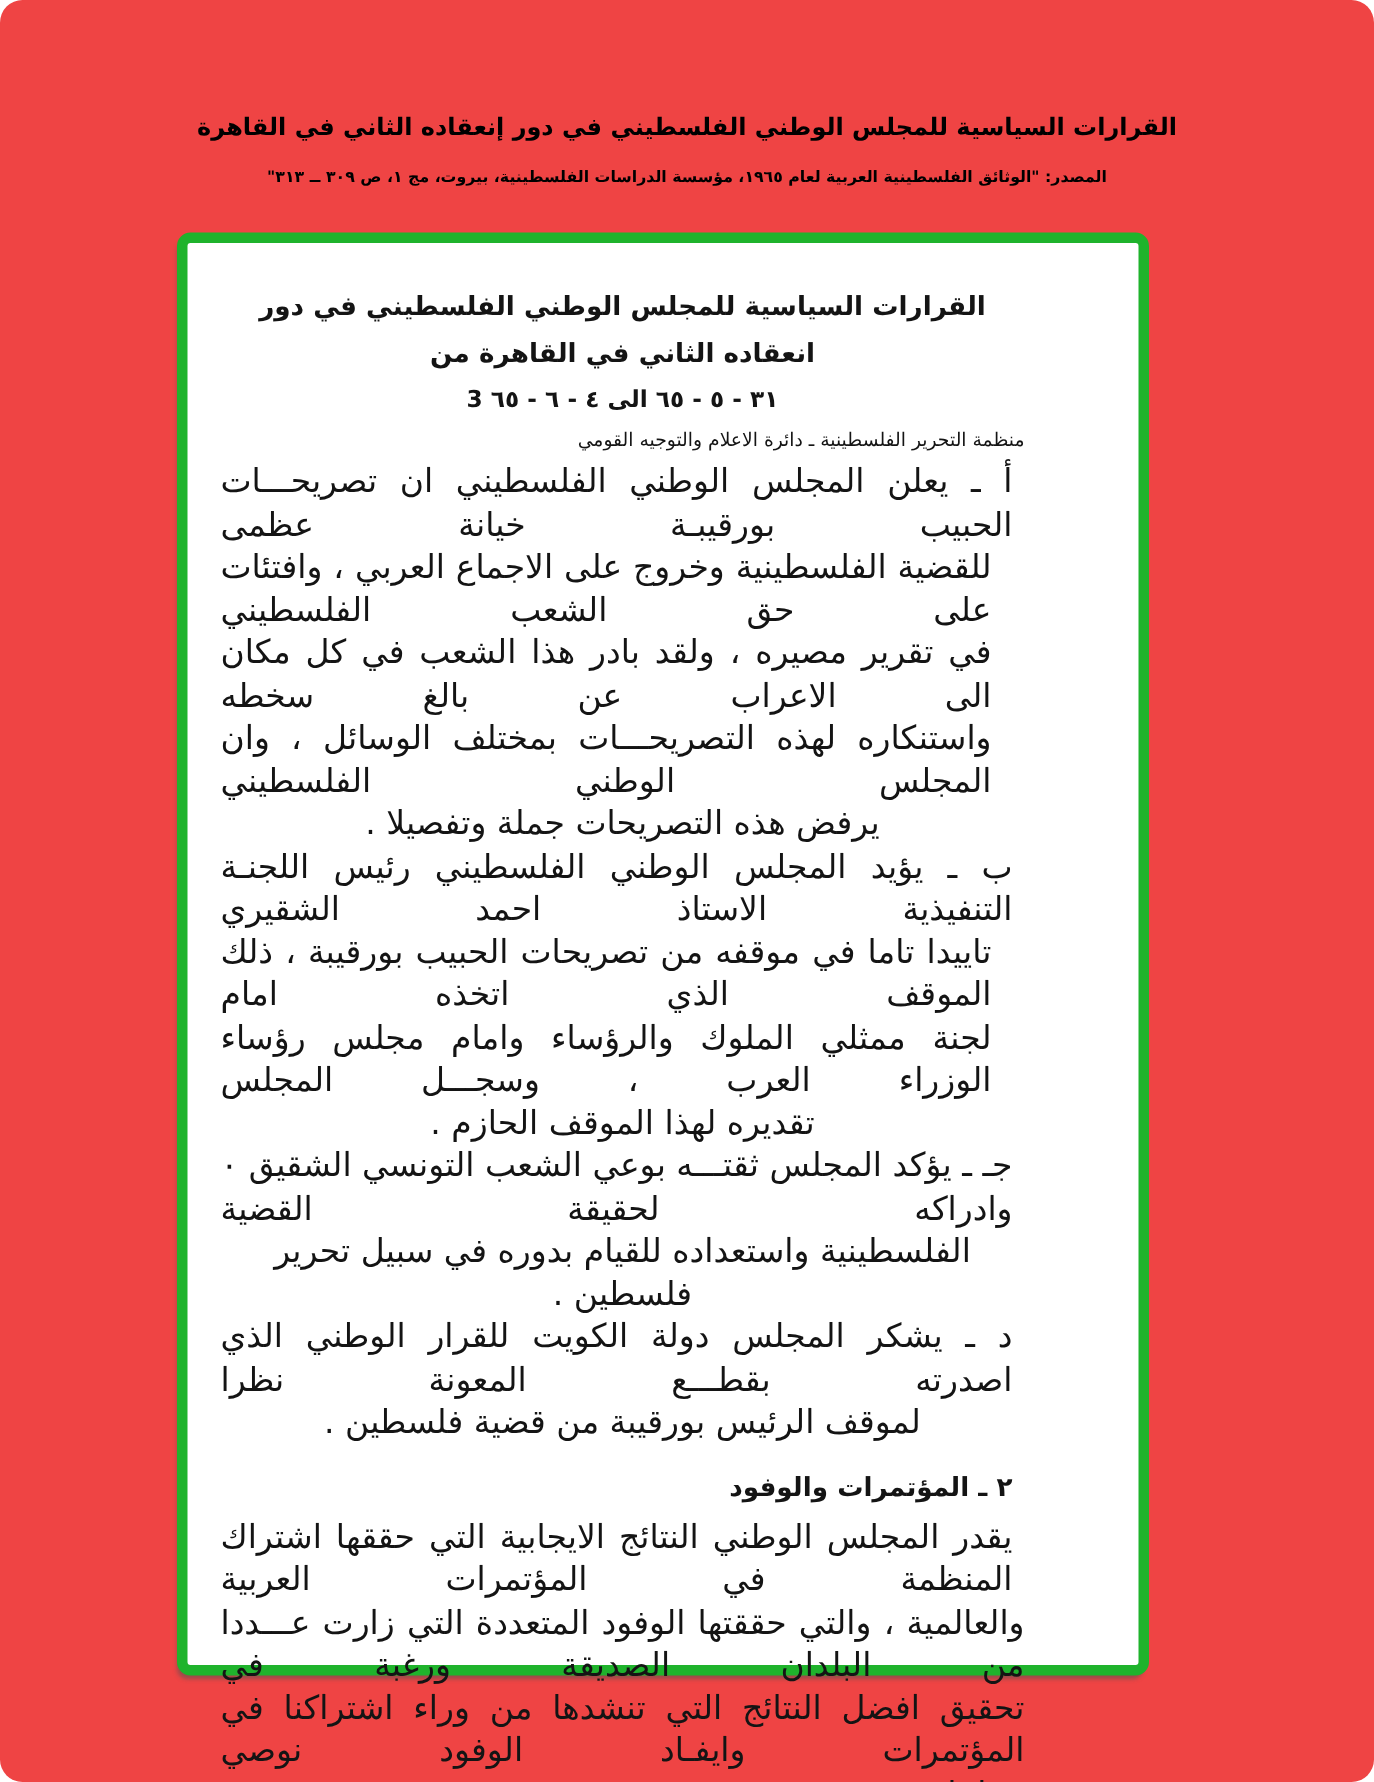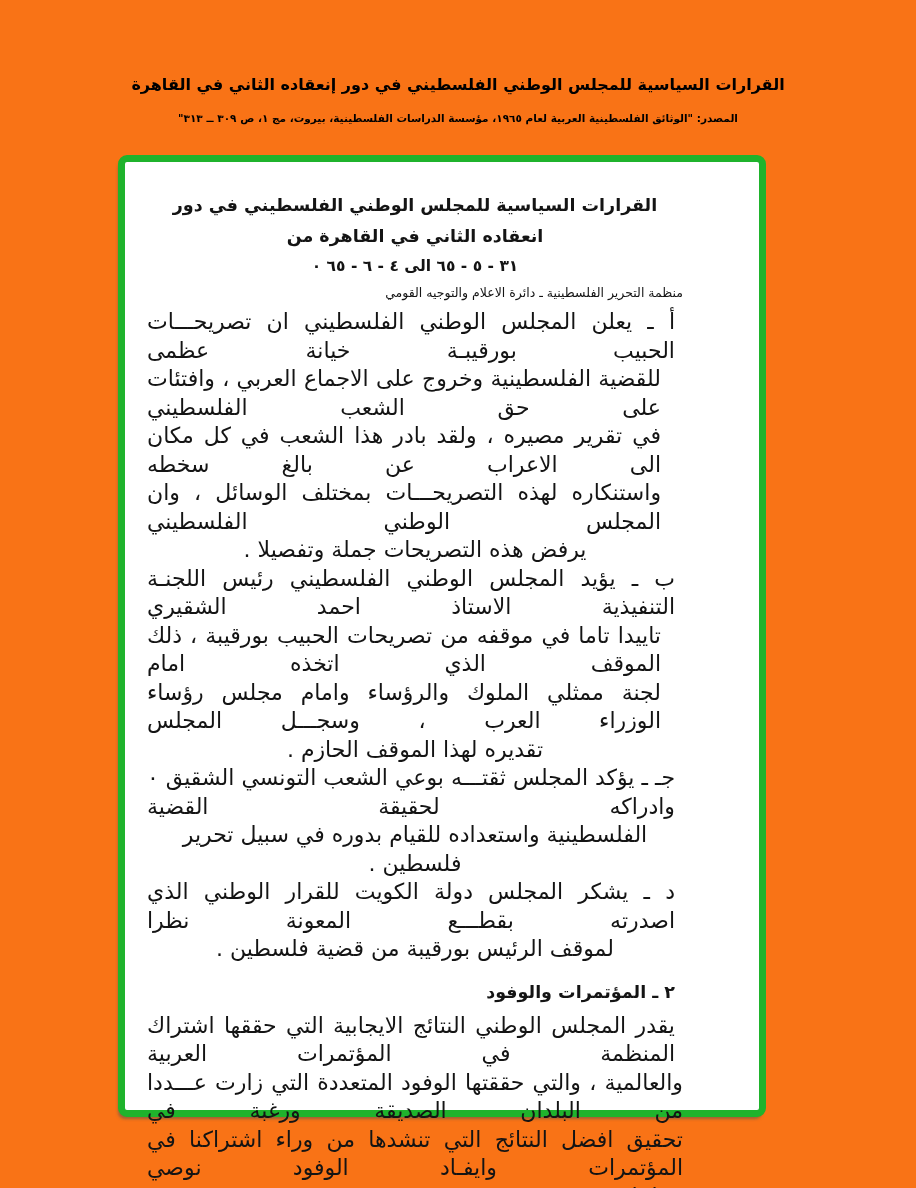--- a/index.html
+++ b/index.html
@@ -5,21 +5,21 @@
   :root{ --green:#1fb32c; --ink:#141414; }
   *{ margin:0; padding:0; box-sizing:border-box; }
   html,body{ background:#ffffff; }
   body{
     width:916px; height:1188px;
     font-family:"DejaVu Sans", sans-serif;
     color:var(--ink);
     position:relative;
     overflow:hidden;
   }
-  .page{ position:absolute; inset:0; background:#f97316; }
+  .page{ position:absolute; inset:0; background:#ef4444;border-radius:15px; }
 
   
   .hdr-title{
     position:absolute; top:74px; left:0; width:100%;
     text-align:center; font-weight:bold; font-size:16px; line-height:22px;
     color:#000;
   }
   .hdr-src{
     position:absolute; top:110px; left:0; width:100%;
     text-align:center; font-weight:bold; font-size:10.5px; line-height:16px;
@@ -73,21 +73,21 @@
 <body>
 
 <div class="page">
 
   <div class="hdr-title">القرارات السياسية للمجلس الوطني الفلسطيني في دور إنعقاده الثاني في القاهرة</div>
   <div class="hdr-src">المصدر: "الوثائق الفلسطينية العربية لعام ١٩٦٥، مؤسسة الدراسات الفلسطينية، بيروت، مج ١، ص ٣٠٩ ــ ٣١٣"</div>
 
   <div class="doc-box">
 
     <div class="doc-title">القرارات السياسية للمجلس الوطني الفلسطيني في دور انعقاده الثاني في القاهرة من</div>
-    <div class="doc-date">٣١ - ٥ - ٦٥ الى ٤ - ٦ - ٦٥ ٠</div>
+    <div class="doc-date">٣١ - ٥ - ٦٥ الى ٤ - ٦ - ٦٥ 3</div>
     <div class="doc-org">منظمة التحرير الفلسطينية ـ دائرة الاعلام والتوجيه القومي</div>
 
 
     <div class="ln j f">أ ـ يعلن المجلس الوطني الفلسطيني ان تصريحـــات الحبيب بورقيبـة خيانة عظمى</div>
     <div class="ln j c">للقضية الفلسطينية وخروج على الاجماع العربي ، وافتئات على حق الشعب الفلسطيني</div>
     <div class="ln j c">في تقرير مصيره ، ولقد بادر هذا الشعب في كل مكان الى الاعراب عن بالغ سخطه</div>
     <div class="ln j c">واستنكاره لهذه التصريحـــات بمختلف الوسائل ، وان المجلس الوطني الفلسطيني</div>
     <div class="ln cen">يرفض هذه التصريحات جملة وتفصيلا .</div>
 
     <div class="ln j f">ب ـ يؤيد المجلس الوطني الفلسطيني رئيس اللجنـة التنفيذية الاستاذ احمد الشقيري</div>

